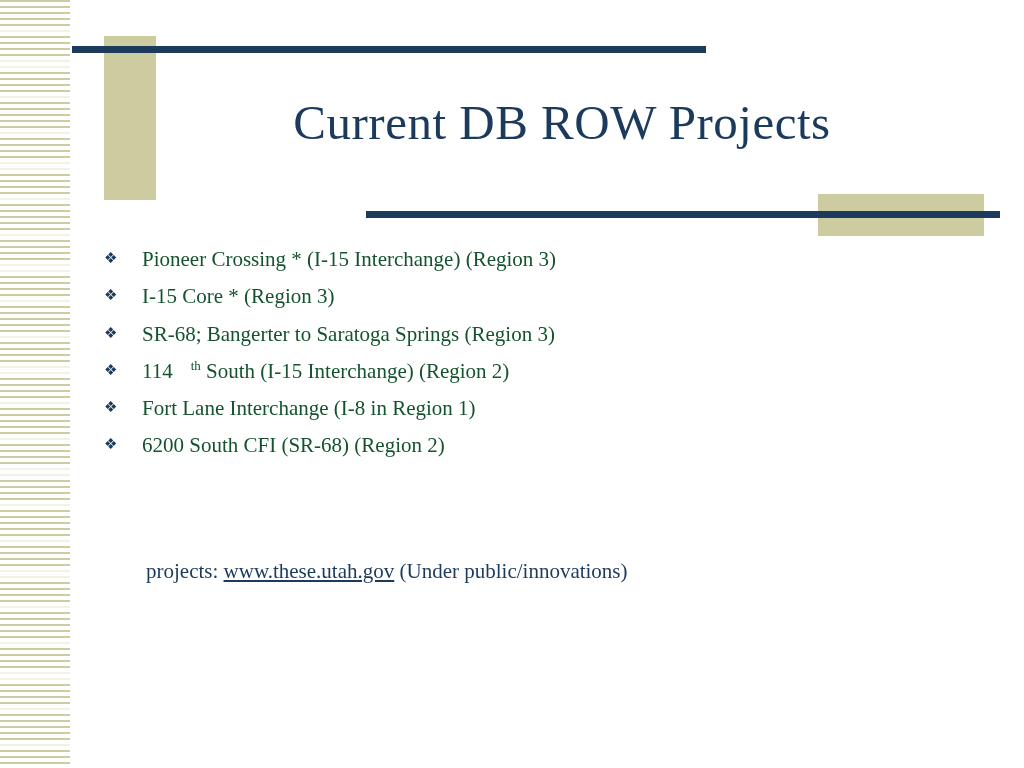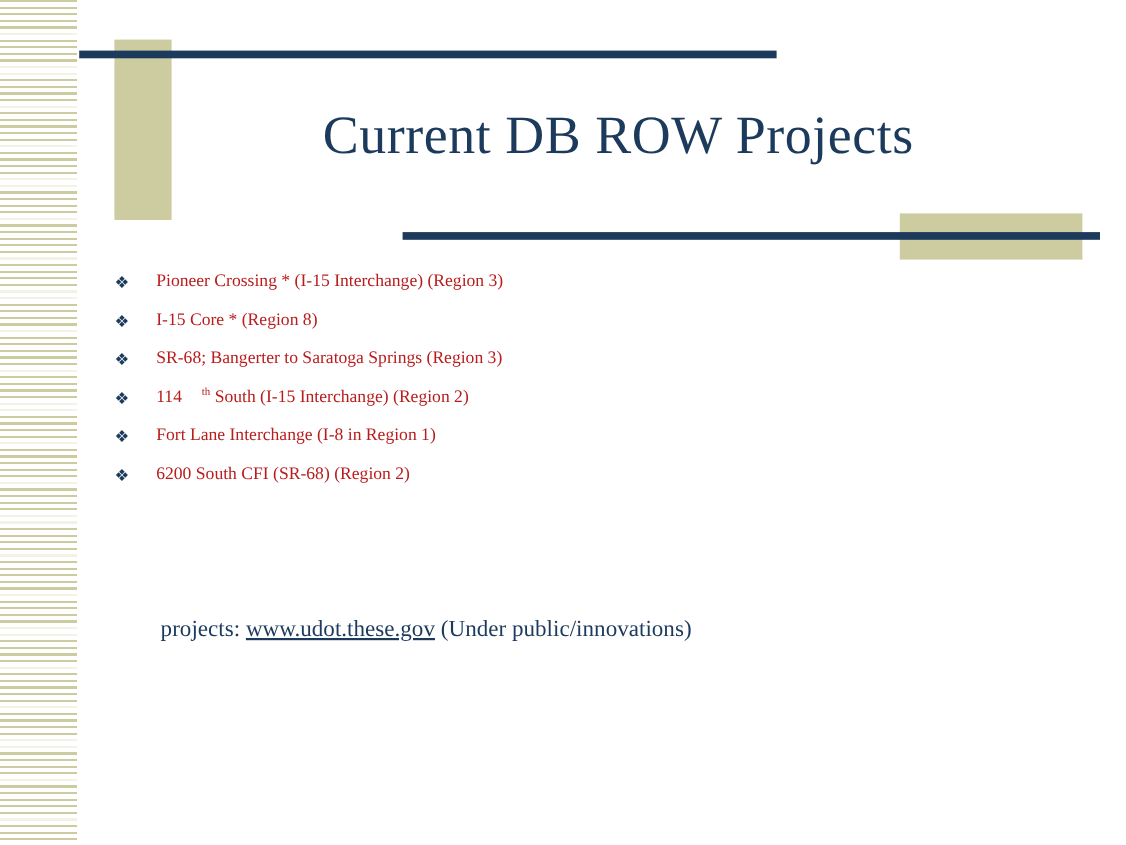--- a/index.html
+++ b/index.html
@@ -123,22 +123,22 @@
     flex: 0 0 auto;
     width: 38px;
     color: #1b3a5c;
     font-size: 15px;
     line-height: 1.6;
     text-align: left;
     padding-left: 4px;
   }
   .bullet-text {
     flex: 1 1 auto;
-    font-size: 16px;
-    color: #b91c1c;
+    font-size: 21px;
+    color: #14532d;
   }
   .bullet-text sup {
     font-size: 0.62em;
     vertical-align: super;
     line-height: 0;
     margin-left: 18px;
   }
 
   
   .footer-note {
@@ -177,21 +177,21 @@
 
   <div class="bullets">
 
     <div class="bullet-row">
       <span class="bullet-mark">❖</span>
       <span class="bullet-text">Pioneer Crossing *  (I-15 Interchange) (Region 3)</span>
     </div>
 
     <div class="bullet-row">
       <span class="bullet-mark">❖</span>
-      <span class="bullet-text">I-15 Core *  (Region 8)</span>
+      <span class="bullet-text">I-15 Core *  (Region 3)</span>
     </div>
 
     <div class="bullet-row">
       <span class="bullet-mark">❖</span>
       <span class="bullet-text">SR-68; Bangerter to Saratoga Springs (Region 3)</span>
     </div>
 
     <div class="bullet-row">
       <span class="bullet-mark">❖</span>
       <span class="bullet-text"><span>114</span><sup>th</sup><span> South  (I-15 Interchange) (Region 2)</span></span>
@@ -203,16 +203,16 @@
     </div>
 
     <div class="bullet-row">
       <span class="bullet-mark">❖</span>
       <span class="bullet-text">6200 South CFI  (SR-68) (Region 2)</span>
     </div>
 
   </div>
 
   <div class="footer-note">
-    <span class="indent-line"><span>projects:   </span><span class="footer-link">www.udot.these.gov</span><span>  (Under public/innovations)</span></span>
+    <span class="indent-line"><span>projects:   </span><span class="footer-link">www.these.utah.gov</span><span>  (Under public/innovations)</span></span>
   </div>
 
 </div>
 
 </body></html>

